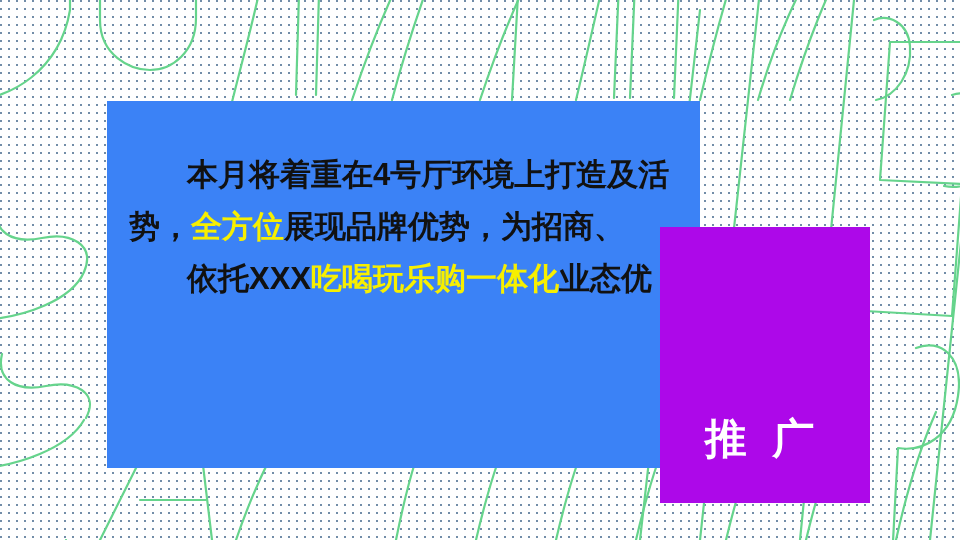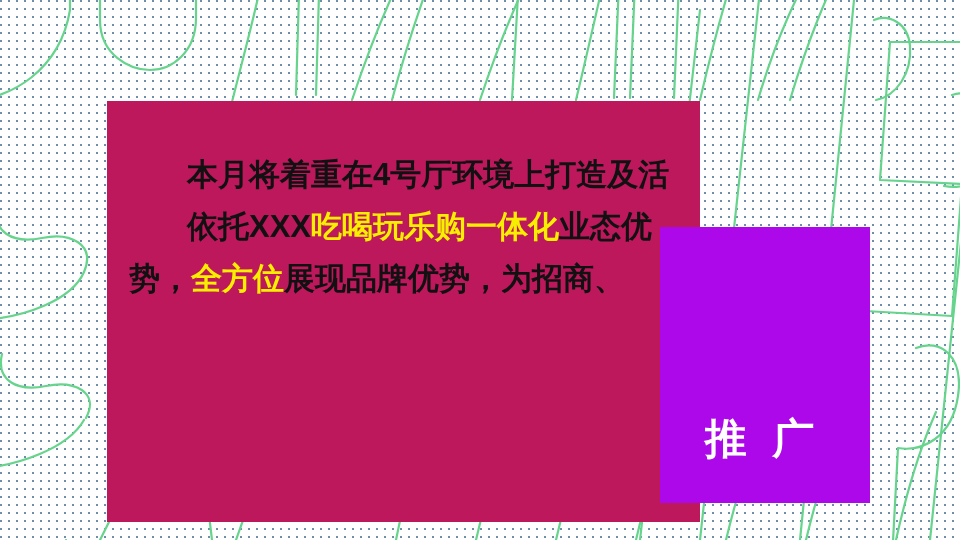--- a/index.html
+++ b/index.html
@@ -44,22 +44,22 @@
     overflow: hidden;
   }
   .bg-letters svg { display: block; }
 
   
   .green-panel {
     position: absolute;
     left: 107px;
     top: 101px;
     width: 593px;
-    height: 421px;
-    background: #be185d;
+    height: 367px;
+    background: #3b82f6;
   }
 
   .body-text {
     position: absolute;
     left: 22px;
     top: 48px;
     right: 14px;
     color: #111111;
     font-size: 31px;
     line-height: 52px;
@@ -154,26 +154,26 @@
       </g>
     </svg>
   </div>
 
   <div class="green-panel">
     <div class="body-text">
 
       <p class="para indent">本月将着重在4号厅环境上打造及活</p>
 
 
+      <p class="para">
+        <span>势，</span><span class="hl">全方位</span><span>展现品牌优势，为招商、</span>
+      </p>
+
       <p class="para indent">
         <span>依托XXX</span><span class="hl">吃喝玩乐购一体化</span><span>业态优</span>
-      </p>
-
-      <p class="para">
-        <span>势，</span><span class="hl">全方位</span><span>展现品牌优势，为招商、</span>
       </p>
 
     </div>
   </div>
 
   <div class="purple-panel">
     <div class="purple-title">
       <div>推 广</div>
     </div>
   </div>

